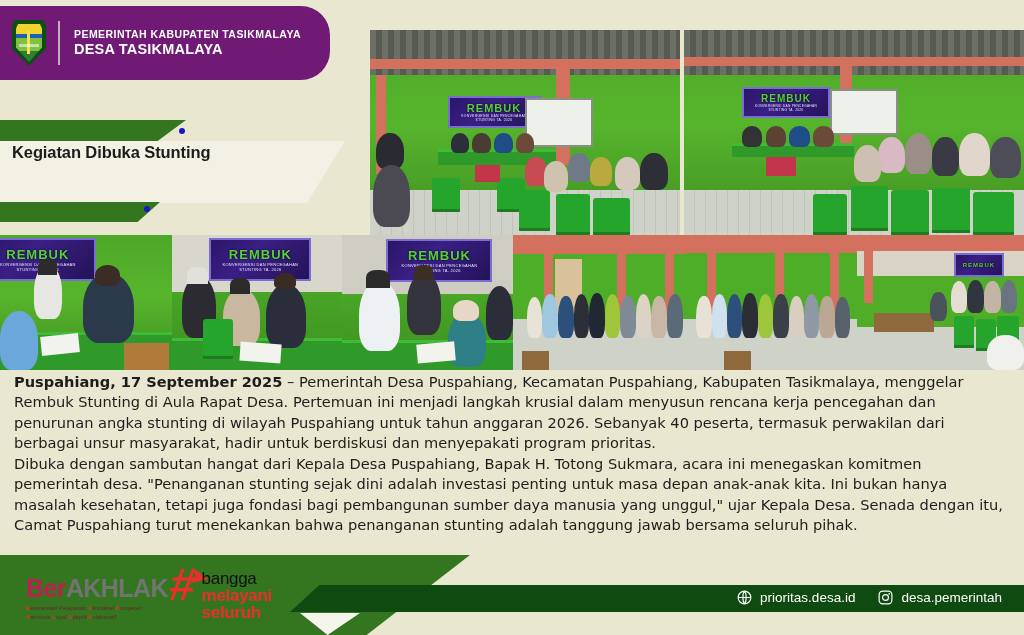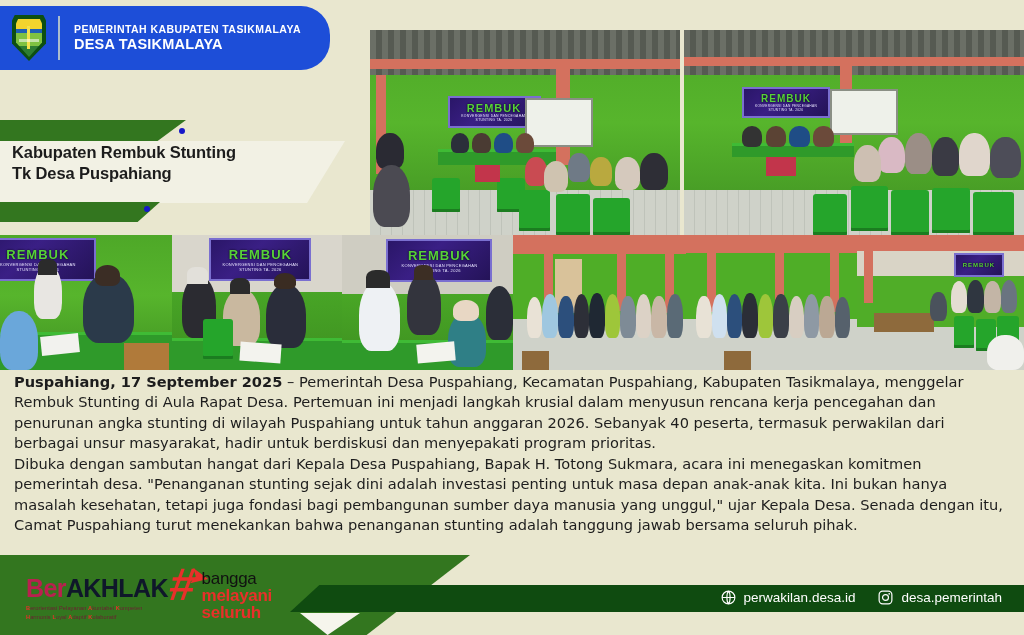--- a/index.html
+++ b/index.html
@@ -9,22 +9,22 @@
   #poster{
     position:relative;
     width:1024px; height:635px;
     background:#e9e7cf;
     overflow:hidden;
   }
 
   
   .header-pill{
     position:absolute; left:0; top:6px;
-    width:330px; height:64px;
-    background:#1d4ed8;
+    width:330px; height:74px;
+    background:#701a75;
     border-top-right-radius:29px;
     border-bottom-right-radius:29px;
     display:flex; align-items:center;
   }
   .crest{
     width:34px; height:46px; margin-left:12px; flex:0 0 auto;
     position:relative;
     background:#0d4f12;
     clip-path:polygon(8% 0,92% 0,100% 12%,100% 62%,50% 100%,0 62%,0 12%);
     display:flex; align-items:center; justify-content:center;
@@ -135,21 +135,21 @@
     clip-path:polygon(0 0,100% 0,46% 100%);
   }
   .berakhlak{
     position:absolute; left:26px; bottom:14px; width:170px;
   }
   .bk-main{
     font-size:25px; font-weight:bold; letter-spacing:-.6px; line-height:1;
     position:relative;
   }
   .bk-ber{ color:#b9214f; }
-  .bk-akhlak{ color:#0f172a;text-align:right; }
+  .bk-akhlak{ color:#737373;text-align:right; }
   .bk-swoosh{
     position:absolute; right:-12px; top:-10px;
     color:#e8302a; font-size:22px; font-weight:bold; transform:rotate(12deg);
   }
   .bk-sub{ margin-top:3px; font-size:5.6px; color:#6d1f33; line-height:1.5; letter-spacing:.1px; }
   .bk-sub .r{ color:#e8302a; font-weight:bold; }
 
   .bangga{
     position:absolute; left:170px; bottom:14px;
     display:flex; align-items:center; gap:6px;
@@ -183,22 +183,21 @@
       <div class="hdr-l3">DESA TASIKMALAYA</div>
     </div>
   </div>
 
   <div class="title-bar-top"></div>
   <div class="title-plate"></div>
   <div class="title-bar-bottom"></div>
   <div class="dot dot-a"></div>
   <div class="dot dot-b"></div>
   <div class="title-plate-text">
-    <div>Kabupaten Rembuk Stunting</div>
-    <div>Tk Desa Puspahiang</div>
+    <div>Kegiatan Dibuka Stunting</div>
   </div>
 
   <div class="photo" style="left:370px;top:30px;width:310px;height:205px;">
     <div class="ph-inner">
       <div class="wall-green"></div>
       <div class="ceiling"></div>
       <div class="beam" style="left:0;top:14%;right:0;height:10px;"></div>
       <div class="beam" style="left:60%;top:14%;width:14px;bottom:34%;"></div>
       <div class="beam" style="left:2%;top:22%;width:10px;bottom:30%;"></div>
       <div class="banner" style="left:25%;top:32%;width:30%;height:16%;">
@@ -414,21 +413,21 @@
         <div class="bg3">seluruh</div>
       </div>
     </div>
 
     <div class="contacts">
       <div class="contact">
         <svg class="ic" viewBox="0 0 24 24" fill="none" stroke="#ffffff" stroke-width="1.6">
           <circle cx="12" cy="12" r="9"></circle>
           <path d="M3 12h18M12 3c3 3.2 3 14.8 0 18M12 3c-3 3.2-3 14.8 0 18"></path>
         </svg>
-        <span>perwakilan.desa.id</span>
+        <span>prioritas.desa.id</span>
       </div>
       <div class="contact">
         <svg class="ic" viewBox="0 0 24 24" fill="none" stroke="#ffffff" stroke-width="1.7">
           <rect x="3" y="3" width="18" height="18" rx="5"></rect>
           <circle cx="12" cy="12" r="4.2"></circle>
           <circle cx="17.2" cy="6.8" r="1.2" fill="#ffffff" stroke="none"></circle>
         </svg>
         <span>desa.pemerintah</span>
       </div>
     </div>

